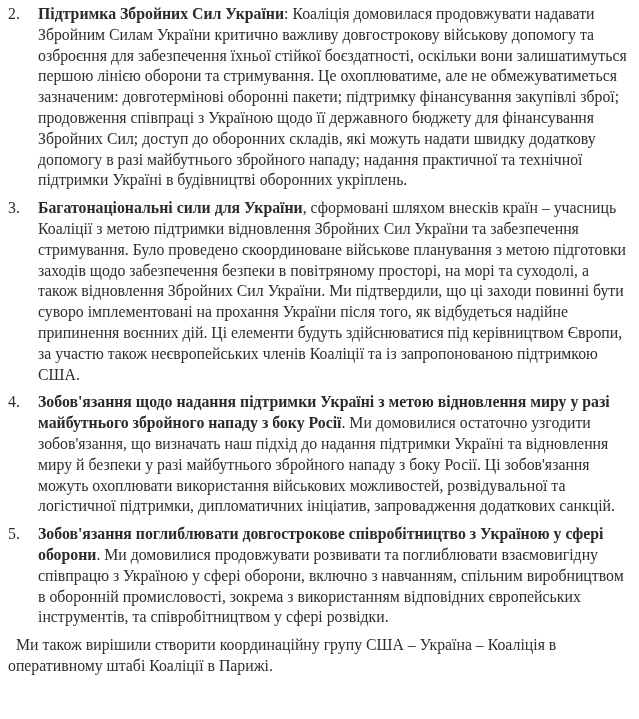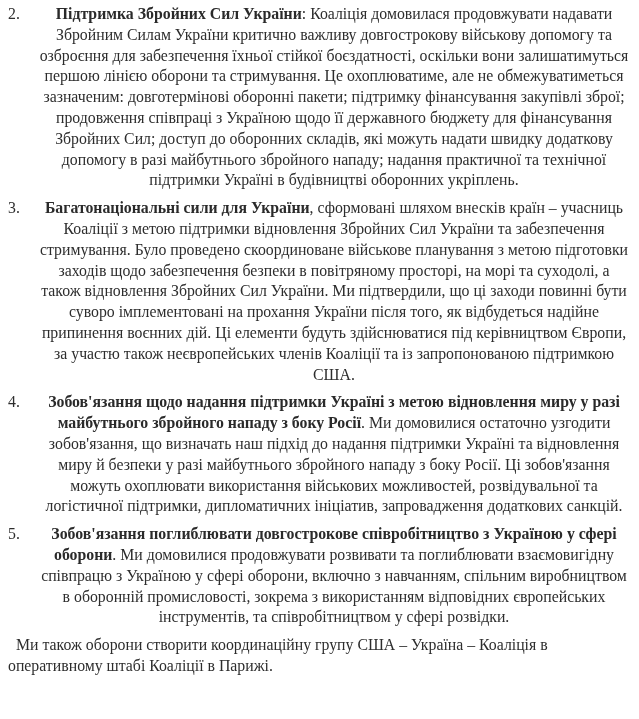--- a/index.html
+++ b/index.html
@@ -23,21 +23,21 @@
   .item {
     display: flex;
     margin: 0 0 7px 0;
   }
   .item-number {
     flex: 0 0 30px;
     width: 30px;
   }
   .item-text {
     flex: 1 1 auto;
-    text-align: center;
+    text-align: left;
   }
   .item-heading {
     font-weight: bold;
     color: #2a2a2a;
   }
   .closing {
     margin: 0;
     padding: 0;
     text-indent: 8px;
   }
@@ -60,15 +60,15 @@
   <div class="item">
     <div class="item-number">4.</div>
     <div class="item-text"><span class="item-heading">Зобов'язання щодо надання підтримки Україні з метою відновлення миру у разі майбутнього збройного нападу з боку Росії</span><span>. Ми домовилися остаточно узгодити зобов'язання, що визначать наш підхід до надання підтримки Україні та відновлення миру й безпеки у разі майбутнього збройного нападу з боку Росії. Ці зобов'язання можуть охоплювати використання військових можливостей, розвідувальної та логістичної підтримки, дипломатичних ініціатив, запровадження додаткових санкцій.</span></div>
   </div>
 
   <div class="item">
     <div class="item-number">5.</div>
     <div class="item-text"><span class="item-heading">Зобов'язання поглиблювати довгострокове співробітництво з Україною у сфері оборони</span><span>. Ми домовилися продовжувати розвивати та поглиблювати взаємовигідну співпрацю з Україною у сфері оборони, включно з навчанням, спільним виробництвом в оборонній промисловості, зокрема з використанням відповідних європейських інструментів, та співробітництвом у сфері розвідки.</span></div>
   </div>
 
-  <p class="closing">Ми також оборони створити координаційну групу США – Україна – Коаліція в оперативному штабі Коаліції в Парижі.</p>
+  <p class="closing">Ми також вирішили створити координаційну групу США – Україна – Коаліція в оперативному штабі Коаліції в Парижі.</p>
 
 </div>
 
 </body></html>

